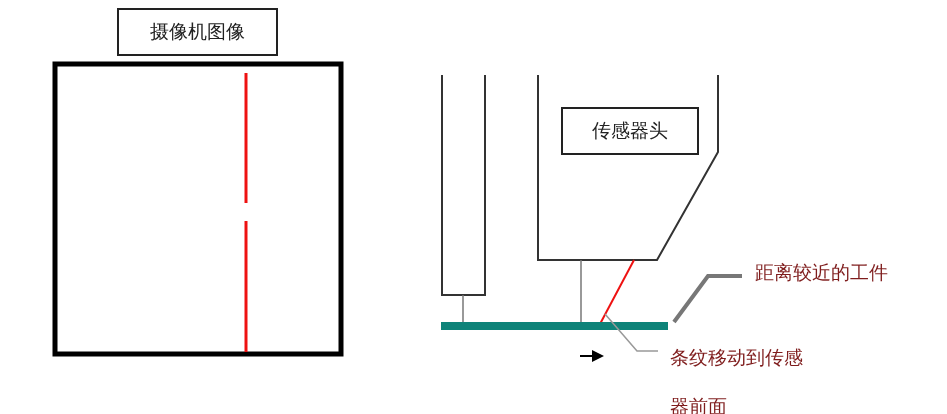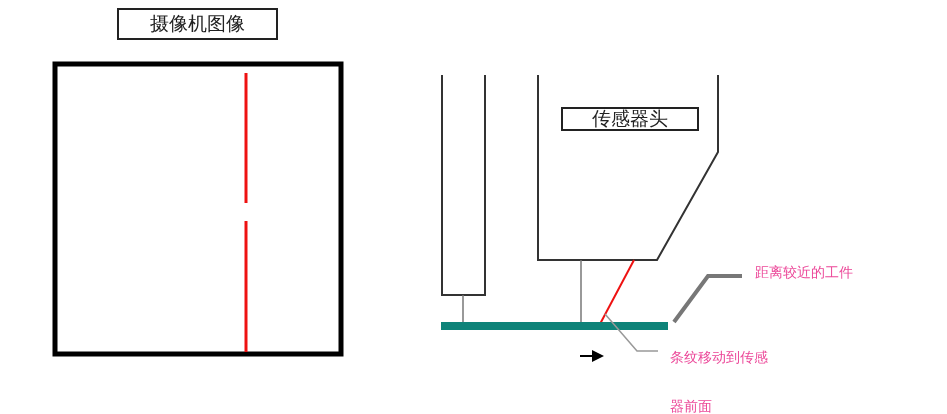--- a/index.html
+++ b/index.html
@@ -1,21 +1,21 @@
 <!DOCTYPE html>
 <html><head>
 <meta charset="utf-8">
 <style>
   html, body { margin:0; padding:0; background:#ffffff; }
   body { width:947px; height:414px; position:relative; overflow:hidden;
          font-family: "DejaVu Sans", sans-serif; }
   .label-box { position:absolute; border:2px solid #222; background:#fff;
                display:flex; align-items:center; justify-content:center;
                font-size:19px; color:#222; box-sizing:border-box; }
-  .free-text { position:absolute; font-size:14px; color:#ec4899; line-height:28px; }
+  .free-text { position:absolute; font-size:19px; color:#7f1d1d; line-height:28px; }
   svg { position:absolute; left:0; top:0; }
 </style>
 </head>
 <body>
 
 <svg width="947" height="414" viewBox="0 0 947 414">
 
   <rect x="55" y="64" width="286" height="290" fill="#fff" stroke="#000" stroke-width="5"></rect>
 
   <line x1="246" y1="73" x2="246" y2="203" stroke="#ee1111" stroke-width="3"></line>
@@ -35,20 +35,20 @@
   <polyline points="674,322 708,276 742,276" fill="none" stroke="#777" stroke-width="4"></polyline>
 
   <polyline points="605,314 637,351 658,351" fill="none" stroke="#999" stroke-width="1.5"></polyline>
 
   <g>
     <line x1="580" y1="356" x2="594" y2="356" stroke="#000" stroke-width="2"></line>
     <polygon points="592,350 604,356 592,362" fill="#000"></polygon>
   </g>
 </svg>
 
-<div class="label-box" style="left:117px; top:8px; width:161px; height:32px;">摄像机图像</div>
+<div class="label-box" style="left:117px; top:8px; width:161px; height:48px;">摄像机图像</div>
 
-<div class="label-box" style="left:561px; top:107px; width:138px; height:24px;">传感器头</div>
+<div class="label-box" style="left:561px; top:107px; width:138px; height:48px;">传感器头</div>
 
 <div class="free-text" style="left:755px; top:258px;">距离较近的工件</div>
 
 <div class="free-text" style="left:670px; top:343px;">条纹移动到传感</div>
 <div class="free-text" style="left:670px; top:360px;margin-top:32px;">器前面</div>
 
 </body></html>

